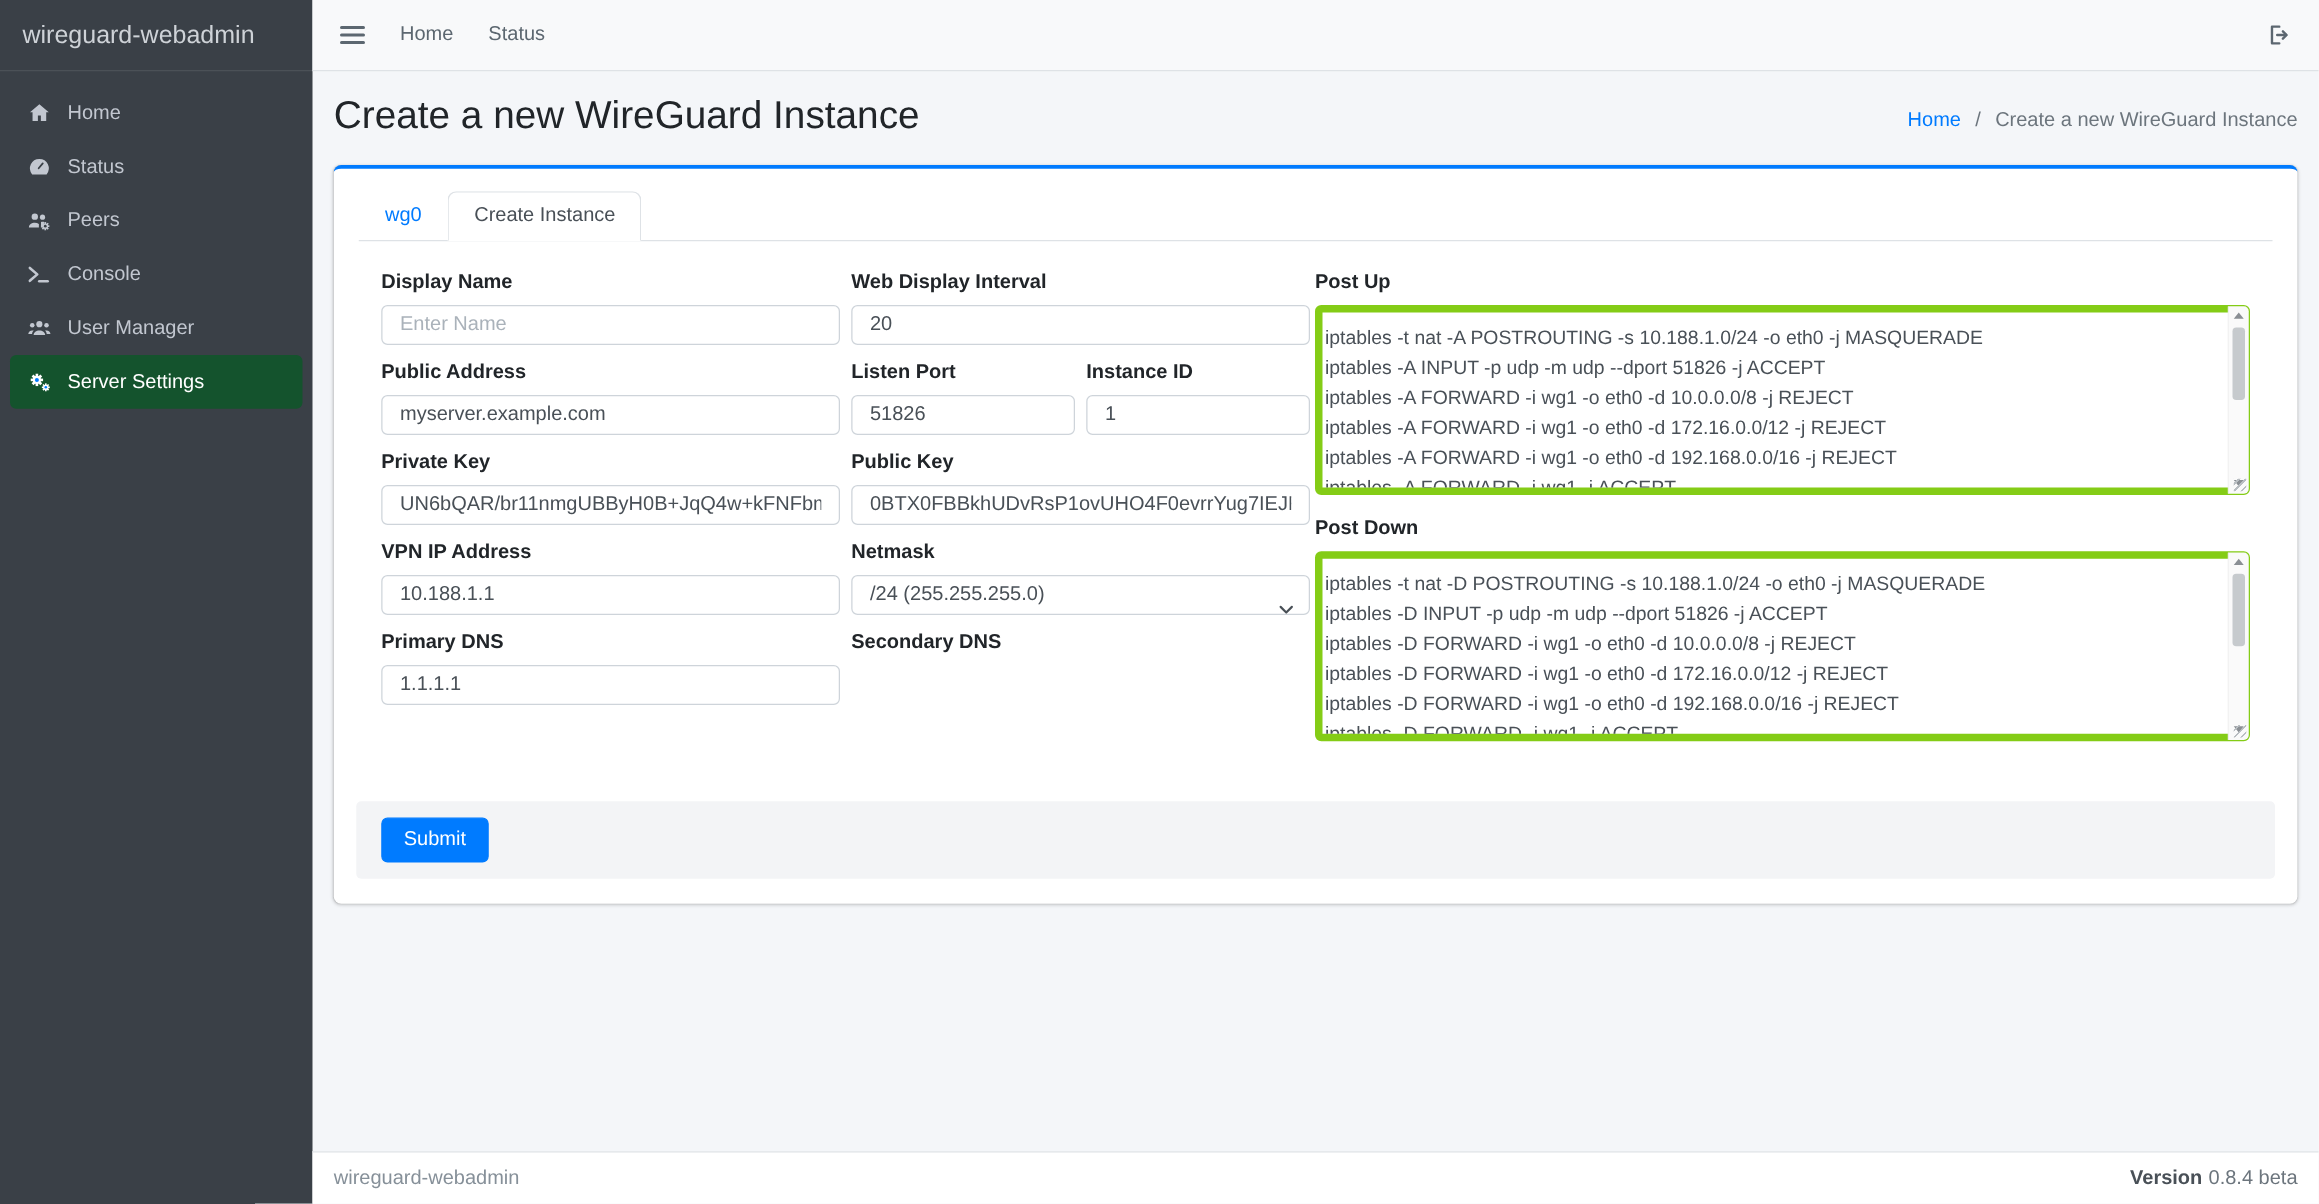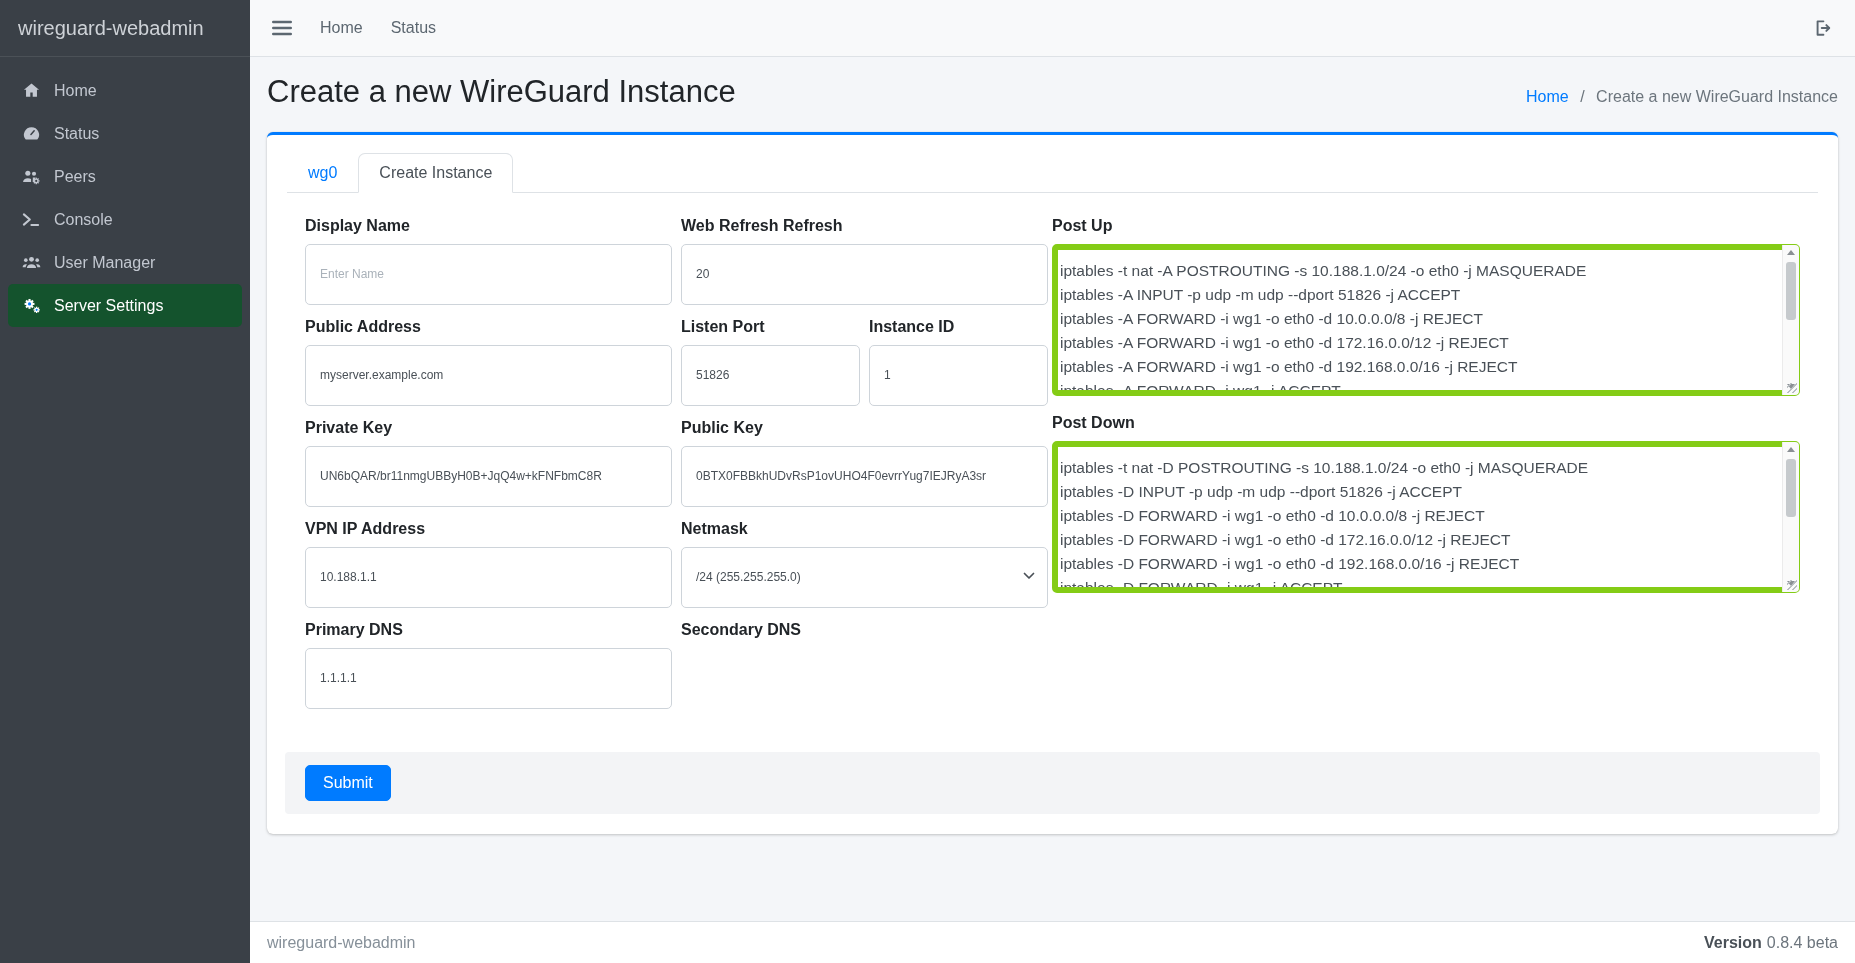--- a/index.html
+++ b/index.html
@@ -43,22 +43,22 @@
   .tab.active { background:#fff; color:#495057; border-color:#dee2e6 #dee2e6 #ffffff; }
   
   .form-wrap { padding:24px 18px 0; }
   .form-grid { display:flex; gap:4px; }
   .left-cols { display:grid; grid-template-columns:367px 367px; column-gap:9px; align-content:start; flex-shrink:0; }
   .right-col { flex:1; min-width:0; }
   .fgroup { margin-bottom:13px; }
   .fgroup.ta-group { margin-bottom:18px; }
   .flabel { display:block; font-weight:700; color:#212529; margin-bottom:9px; }
   .input, .select {
-    width:100%; height:61px; border:1px solid #ced4da; border-radius:5px;
-    padding:0 14px; font-size:12px; color:#495057; background:#fff;
+    width:100%; height:32px; border:1px solid #ced4da; border-radius:5px;
+    padding:0 14px; font-size:16px; color:#495057; background:#fff;
     font-family:inherit; outline:none;
   }
   .input::placeholder { color:#aab2ba; }
   .split { display:grid; grid-template-columns:1fr 1fr; gap:9px; }
   .sel-wrap { position:relative; }
   .select { appearance:none; -webkit-appearance:none; cursor:pointer; }
   .sel-chev { position:absolute; right:13px; top:19px; pointer-events:none; }
   
   .ta-wrap { position:relative; }
   .ta { display:block; width:100%; height:152px; border:6px solid #84cc16; border-radius:5px;
@@ -234,21 +234,21 @@
         <div class="form-grid">
 
           <div class="left-cols">
 
             <div class="fgroup">
               <label class="flabel">Display Name</label>
               <input class="input" type="text" placeholder="Enter Name" style="">
             </div>
 
             <div class="fgroup">
-              <label class="flabel">Web Refresh Refresh</label>
+              <label class="flabel">Web Display Interval</label>
               <input class="input" type="text" value="20" style="">
             </div>
 
             <div class="fgroup">
               <label class="flabel">Public Address</label>
               <input class="input" type="text" value="myserver.example.com" style="">
             </div>
 
             <div class="fgroup">
               <div class="split">

